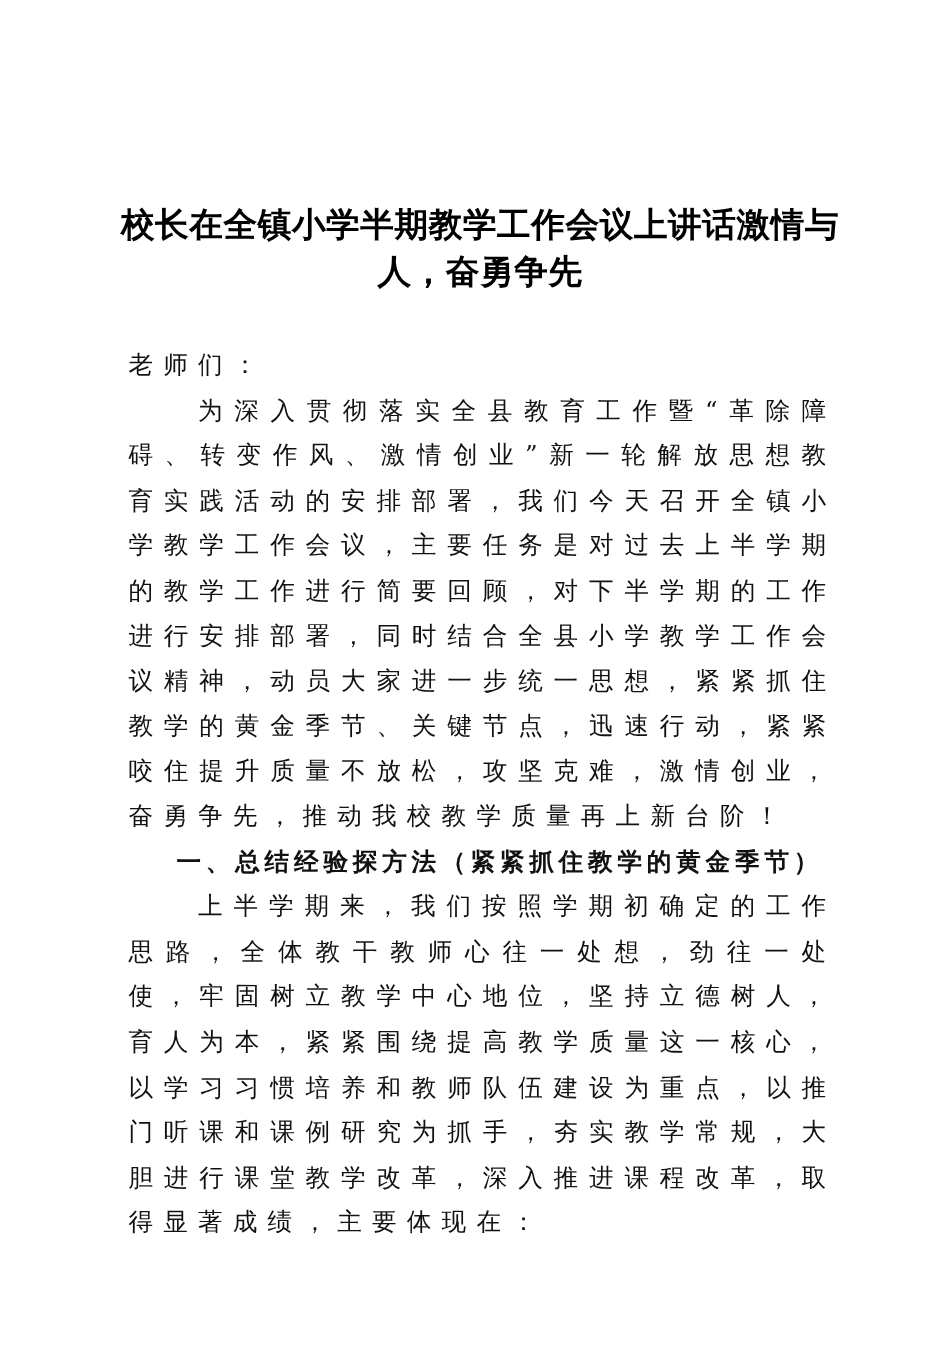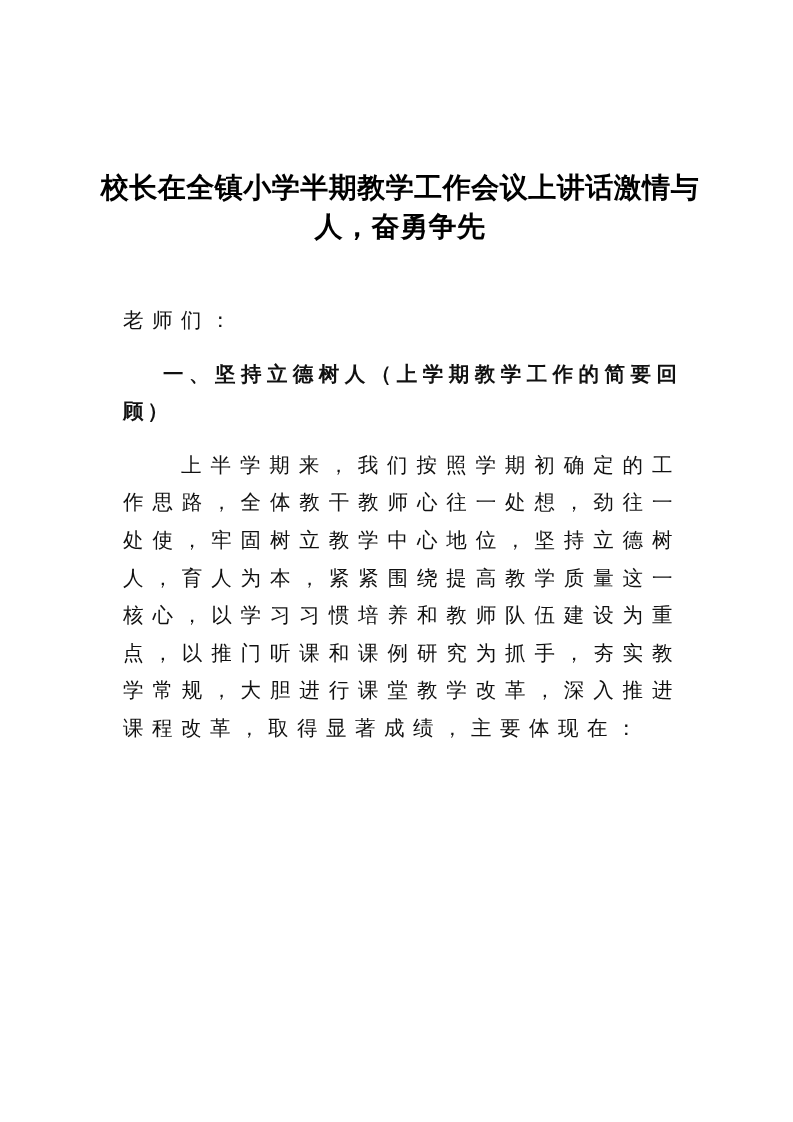--- a/index.html
+++ b/index.html
@@ -8,27 +8,28 @@
   .title {
     position: absolute; left: 100px; top: 152px; width: 600px;
     text-align: center; font-family: "DejaVu Sans", sans-serif; font-weight: bold;
     font-size: 28px; line-height: 39px; color: #000; letter-spacing: 0.5px;
   }
   .body {
     position: absolute; left: 107px; top: 270px; width: 590px;
     font-family: "DejaVu Serif", serif; font-size: 20.5px; line-height: 37.6px;
     color: #111; letter-spacing: 8.5px;
   }
-  .body p { margin: 16px; text-align: justify; }
+  .body p { margin: 0; text-align: justify; }
   .body p.indent { text-indent: 58px; }
   .body p.heading { text-indent: 40px; font-family: "DejaVu Sans", sans-serif; font-weight: bold; letter-spacing: 4px; font-size: 20.5px; }
 </style>
 </head>
 <body>
 
 <div class="page">
   <div class="title">校长在全镇小学半期教学工作会议上讲话激情与人，奋勇争先</div>
   <div class="body">
     <p>老师们：</p>
-    <p class="heading">一、坚持立德树人（上学期教学工作的简要回顾）</p>
+    <p class="indent">为深入贯彻落实全县教育工作暨“革除障碍、转变作风、激情创业”新一轮解放思想教育实践活动的安排部署，我们今天召开全镇小学教学工作会议，主要任务是对过去上半学期的教学工作进行简要回顾，对下半学期的工作进行安排部署，同时结合全县小学教学工作会议精神，动员大家进一步统一思想，紧紧抓住教学的黄金季节、关键节点，迅速行动，紧紧咬住提升质量不放松，攻坚克难，激情创业，奋勇争先，推动我校教学质量再上新台阶！</p>
+    <p class="heading">一、总结经验探方法（紧紧抓住教学的黄金季节）</p>
     <p class="indent">上半学期来，我们按照学期初确定的工作思路，全体教干教师心往一处想，劲往一处使，牢固树立教学中心地位，坚持立德树人，育人为本，紧紧围绕提高教学质量这一核心，以学习习惯培养和教师队伍建设为重点，以推门听课和课例研究为抓手，夯实教学常规，大胆进行课堂教学改革，深入推进课程改革，取得显著成绩，主要体现在：</p>
   </div>
 </div>
 
 </body></html>

